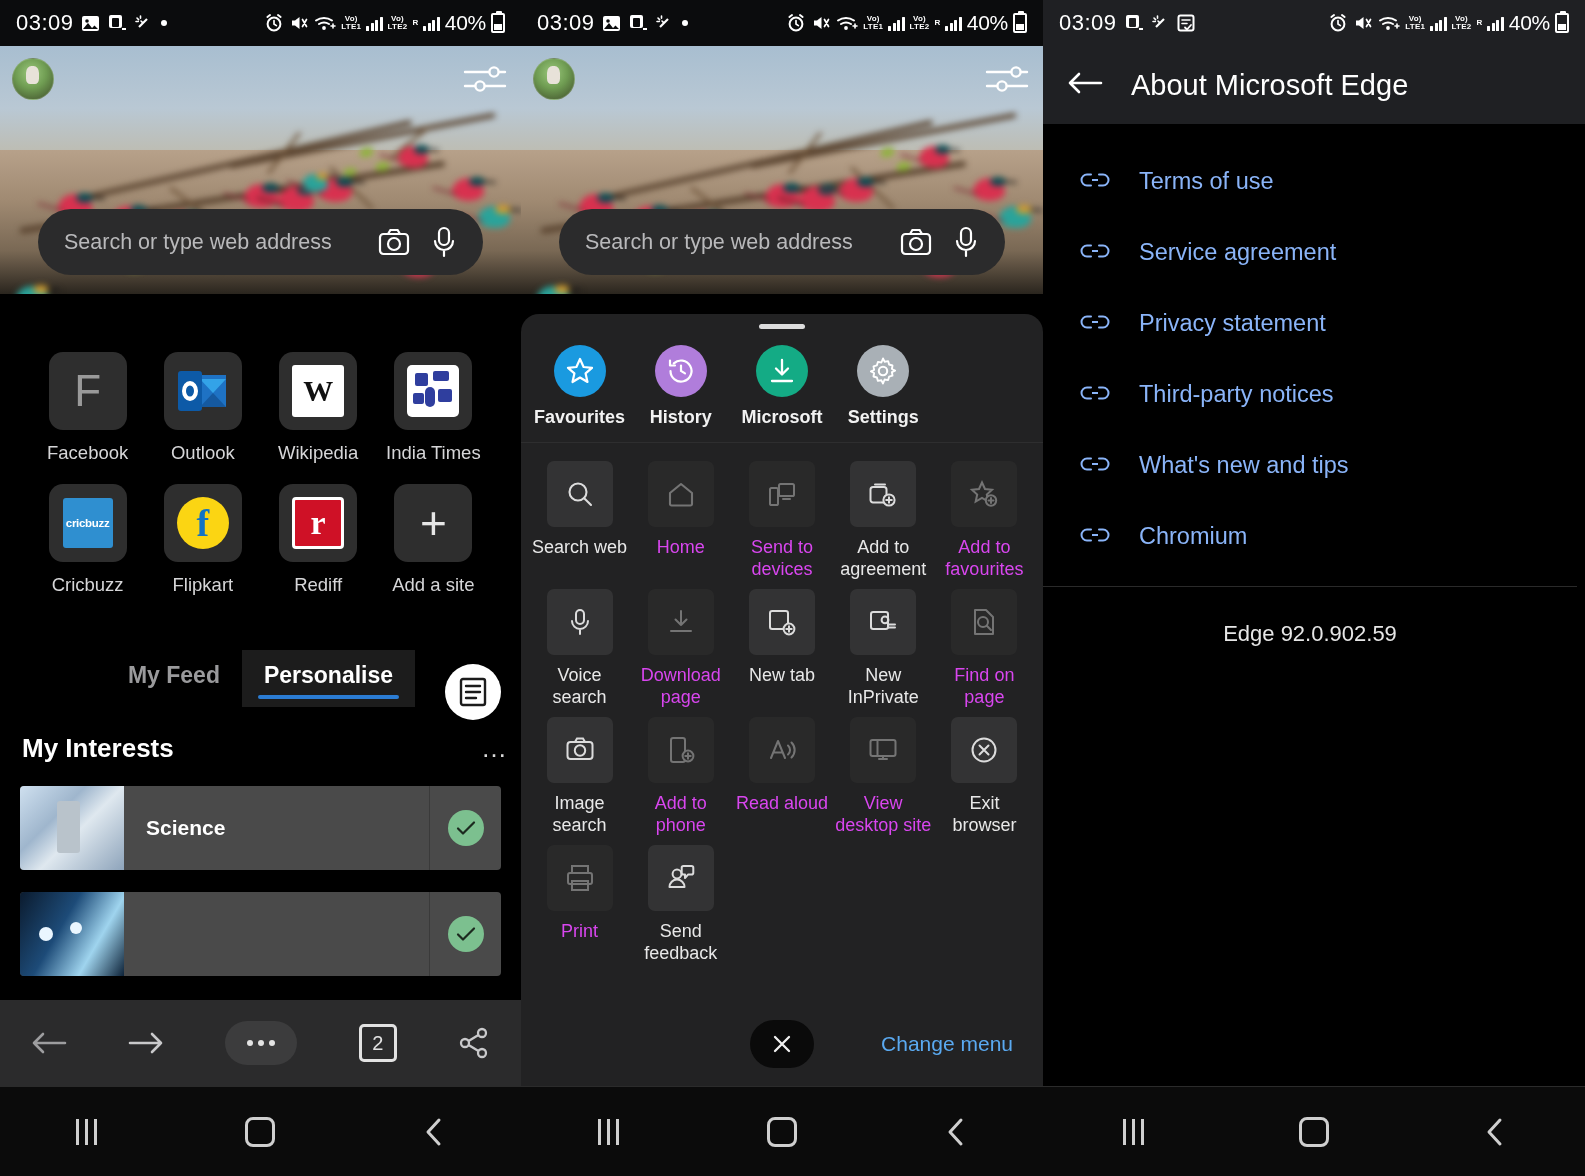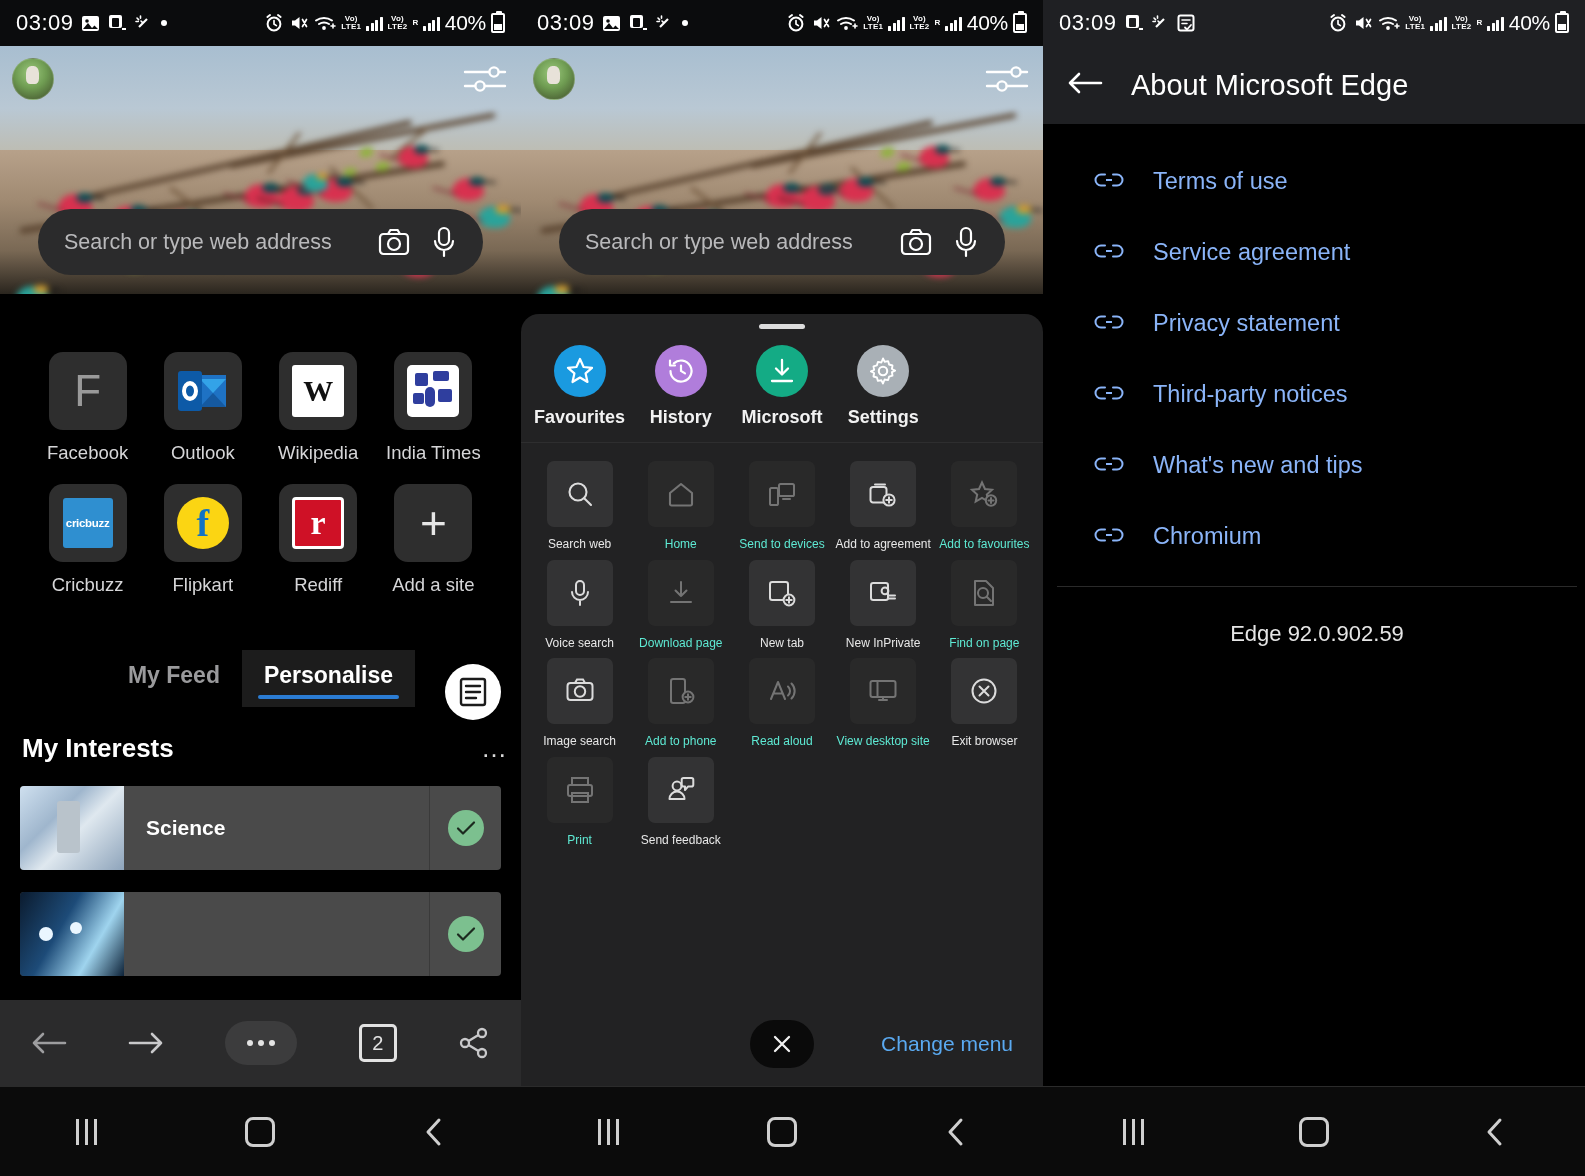--- a/index.html
+++ b/index.html
@@ -132,32 +132,32 @@
   
   .sheet{position:absolute;left:0;right:0;top:314px;bottom:90px;background:#222223;border-radius:18px 18px 0 0;z-index:50;overflow:hidden;}
   .grab{width:46px;height:5px;border-radius:3px;background:#dcdcdc;margin:10px auto 0 auto;}
   .quickrow{display:grid;grid-template-columns:repeat(5,1fr);padding:16px 8px 14px 8px;border-bottom:1px solid #2e2e2f;}
   .quick{display:flex;flex-direction:column;align-items:center;gap:10px;}
   .quick .circ{width:52px;height:52px;border-radius:50%;display:flex;align-items:center;justify-content:center;}
   .quick .lb{color:#f2f2f2;font-size:18px;font-weight:700;}
   .grid{display:grid;grid-template-columns:repeat(5,1fr);padding:18px 8px 0 8px;row-gap:8px;}
   .gitem{display:flex;flex-direction:column;align-items:center;gap:10px;padding:0 2px;}
   .gitem .sq{width:66px;height:66px;border-radius:7px;background:#333334;display:flex;align-items:center;justify-content:center;}
-  .gitem .lb{color:#e8e8e8;font-size:12px;text-align:center;line-height:1.22;}
+  .gitem .lb{color:#e8e8e8;font-size:18px;text-align:center;line-height:1.22;}
   .gitem.dim .sq{background:#292929;}
-  .gitem.dim .lb{color:#5eead4;}
+  .gitem.dim .lb{color:#d946ef;}
   .gitem.dim svg{opacity:.42;}
   .sheetfoot{position:absolute;left:0;right:0;bottom:0;height:84px;display:flex;align-items:center;justify-content:center;}
   .closebtn{width:64px;height:48px;border-radius:24px;background:#0a0a0a;display:flex;align-items:center;justify-content:center;}
   .changemenu{position:absolute;right:30px;top:50%;transform:translateY(-50%);color:#5aa9f0;font-size:21px;}
 
   
   .apptop{height:78px;background:#1f2023;display:flex;align-items:center;padding:0 24px;gap:28px;}
   .apptop .title{color:#fff;font-size:29px;}
-  .abt-list{padding:22px 8px 0 0;margin-left:14px;}
+  .abt-list{padding:22px 8px 0 0;}
   .abt-row{display:flex;align-items:center;gap:28px;padding:0 36px;height:71px;}
   .abt-row .lbl{color:#8ab4f8;font-size:23.5px;}
   .abt-sep{height:1px;background:#2a2a2a;margin-top:14px;}
   .abt-ver{text-align:center;color:#e6e6e6;font-size:22px;padding-top:34px;}
   .p3 .navbar{border-top:1px solid #2b2b2b;}
 </style>
 </head>
 <body>
 
 <div class="screen">

